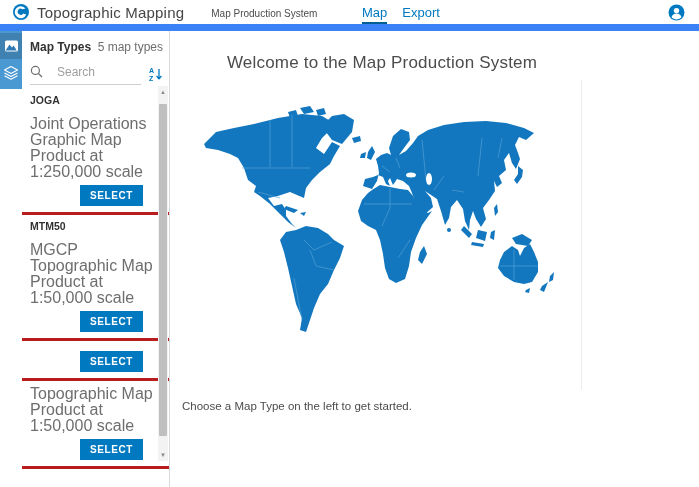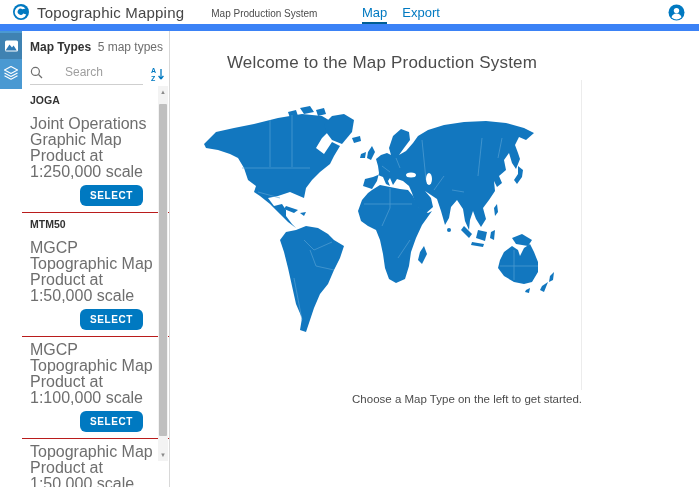--- a/index.html
+++ b/index.html
@@ -37,49 +37,49 @@
 
   
   aside {
     width: 148px; flex: 0 0 148px; border-right: 1px solid #d8d8d8;
     position: relative; background: #fff; display: flex; flex-direction: column;
   }
   .panel-head { display: flex; align-items: baseline; justify-content: space-between; padding: 9px 6px 7px 8px; }
   .panel-title { font-size: 12px; font-weight: bold; color: #323232; }
   .panel-count { font-size: 12px; color: #6e6e6e; }
   .search-row { display: flex; align-items: center; padding: 2px 6px 0 8px; }
-  .search-box { flex: 1; display: flex; align-items: flex-end; gap: 22px; border-bottom: 1px solid #cfcfcf; padding: 2px 0 5px; }
+  .search-box { flex: 1; display: flex; align-items: flex-start; gap: 14px; border-bottom: 1px solid #cfcfcf; padding: 2px 0 5px; }
   .search-box input { border: 0; outline: none; width: 78px; font-size: 12px; font-family: inherit; color: #323232; }
   .search-box input::placeholder { color: #9e9e9e; }
   .sort-btn { margin-left: 8px; cursor: pointer; display: flex; align-items: center; }
 
   
   .list { flex: 1; margin-top: 4px; overflow: hidden; }
-  .item { padding: 5px 12px 4px 8px; border-bottom: 1px solid #b91c1c; }
+  .item { padding: 5px 12px 4px 8px; border-bottom: 3px solid #b91c1c; }
   .item-name { font-size: 10.5px; font-weight: bold; color: #323232; line-height: 13px; margin-bottom: 9px; }
   .item-desc { font-size: 16px; color: #6e6e6e; line-height: 16px; width: 124px; min-height: 32px; }
   .item-actions { display: flex; justify-content: flex-end; margin: 5px 14px 2px 0; }
   .select-btn {
     background: #0079c1; color: #fff; border: 0; font-family: inherit;
     font-size: 10px; font-weight: bold; letter-spacing: .6px;
-    padding: 5px 10px; border-radius: 6px; cursor: pointer;
+    padding: 5px 10px; border-radius: 0; cursor: pointer;
   }
 
   
   .scrollbar { position: absolute; top: 55px; right: 1px; width: 10px; height: 375px; background: #f3f3f3; }
   .scroll-arrow { position: absolute; left: 0; width: 10px; height: 12px; color: #8a8a8a; font-size: 6px; line-height: 12px; text-align: center; cursor: pointer; }
   .scroll-arrow.up { top: 0; }
   .scroll-arrow.down { bottom: 0; }
   .scroll-thumb { position: absolute; top: 18px; left: 1px; width: 8px; height: 332px; background: #bfbfbf; border-radius: 1px; cursor: pointer; }
 
   
   main { flex: 1; min-width: 0; background: #fff; padding: 22px 0 8px 12px; }
   .welcome { width: 400px; text-align: center; font-size: 17px; font-weight: normal; color: #4c4c4c; letter-spacing: .2px; }
   .map-wrap { width: 400px; height: 310px; margin-top: 7px; border-right: 1px solid #ececec; }
-  .instruction { width: 400px; text-align: right; font-size: 11.5px; color: #4c4c4c; margin-top: 3px; }
+  .instruction { width: 400px; text-align: left; font-size: 11.5px; color: #4c4c4c; margin-top: 10px; }
 </style>
 </head>
 <body>
 
 <div class="app">
 
   <header>
     <div class="brand">
       <svg width="18" height="18" viewBox="0 0 18 18">
         <circle cx="9" cy="9" r="8" fill="#0079c1"></circle>
@@ -156,21 +156,20 @@
 
           <div class="item">
             <div class="item-name">MTM50</div>
             <div class="item-desc">MGCP Topographic Map Product at 1:50,000 scale</div>
             <div class="item-actions">
               <button class="select-btn">SELECT</button>
             </div>
           </div>
 
           <div class="item">
-            <div class="item-desc">MGCP Topographic Map Product at 1:100,000 scale</div>
             <div class="item-actions">
               <button class="select-btn">SELECT</button>
             </div>
           </div>
 
           <div class="item">
             <div class="item-desc">Topographic Map Product at 1:50,000 scale</div>
             <div class="item-actions">
               <button class="select-btn">SELECT</button>
             </div>

